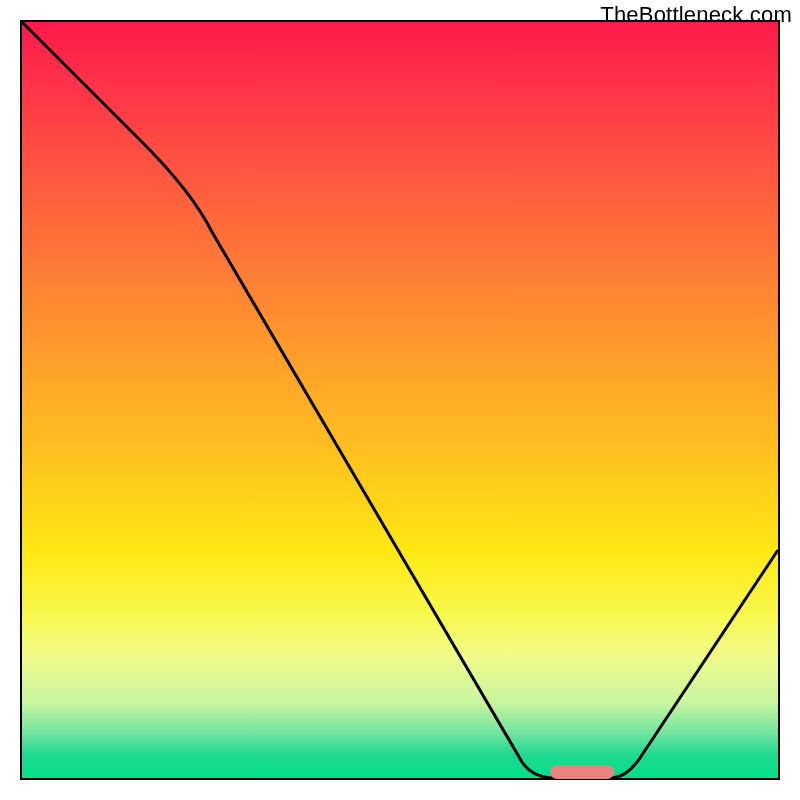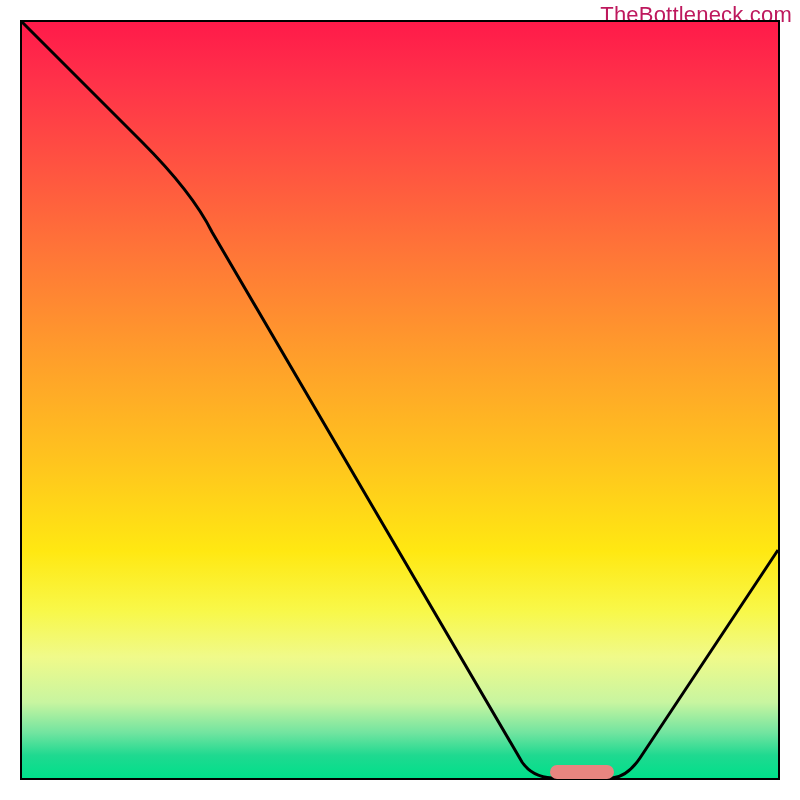--- a/index.html
+++ b/index.html
@@ -40,21 +40,21 @@
       #1fd990 97%,
       #00e08a 100%
     );
   }
   .watermark {
     position: absolute;
     top: 2px;
     right: 8px;
     font-size: 22px;
     font-weight: 400;
-    color: #be185d;
+    color: #000000;
     letter-spacing: 0.2px;
   }
   svg.curve {
     position: absolute;
     left: 0;
     top: 0;
     width: 100%;
     height: 100%;
     overflow: visible;
   }

